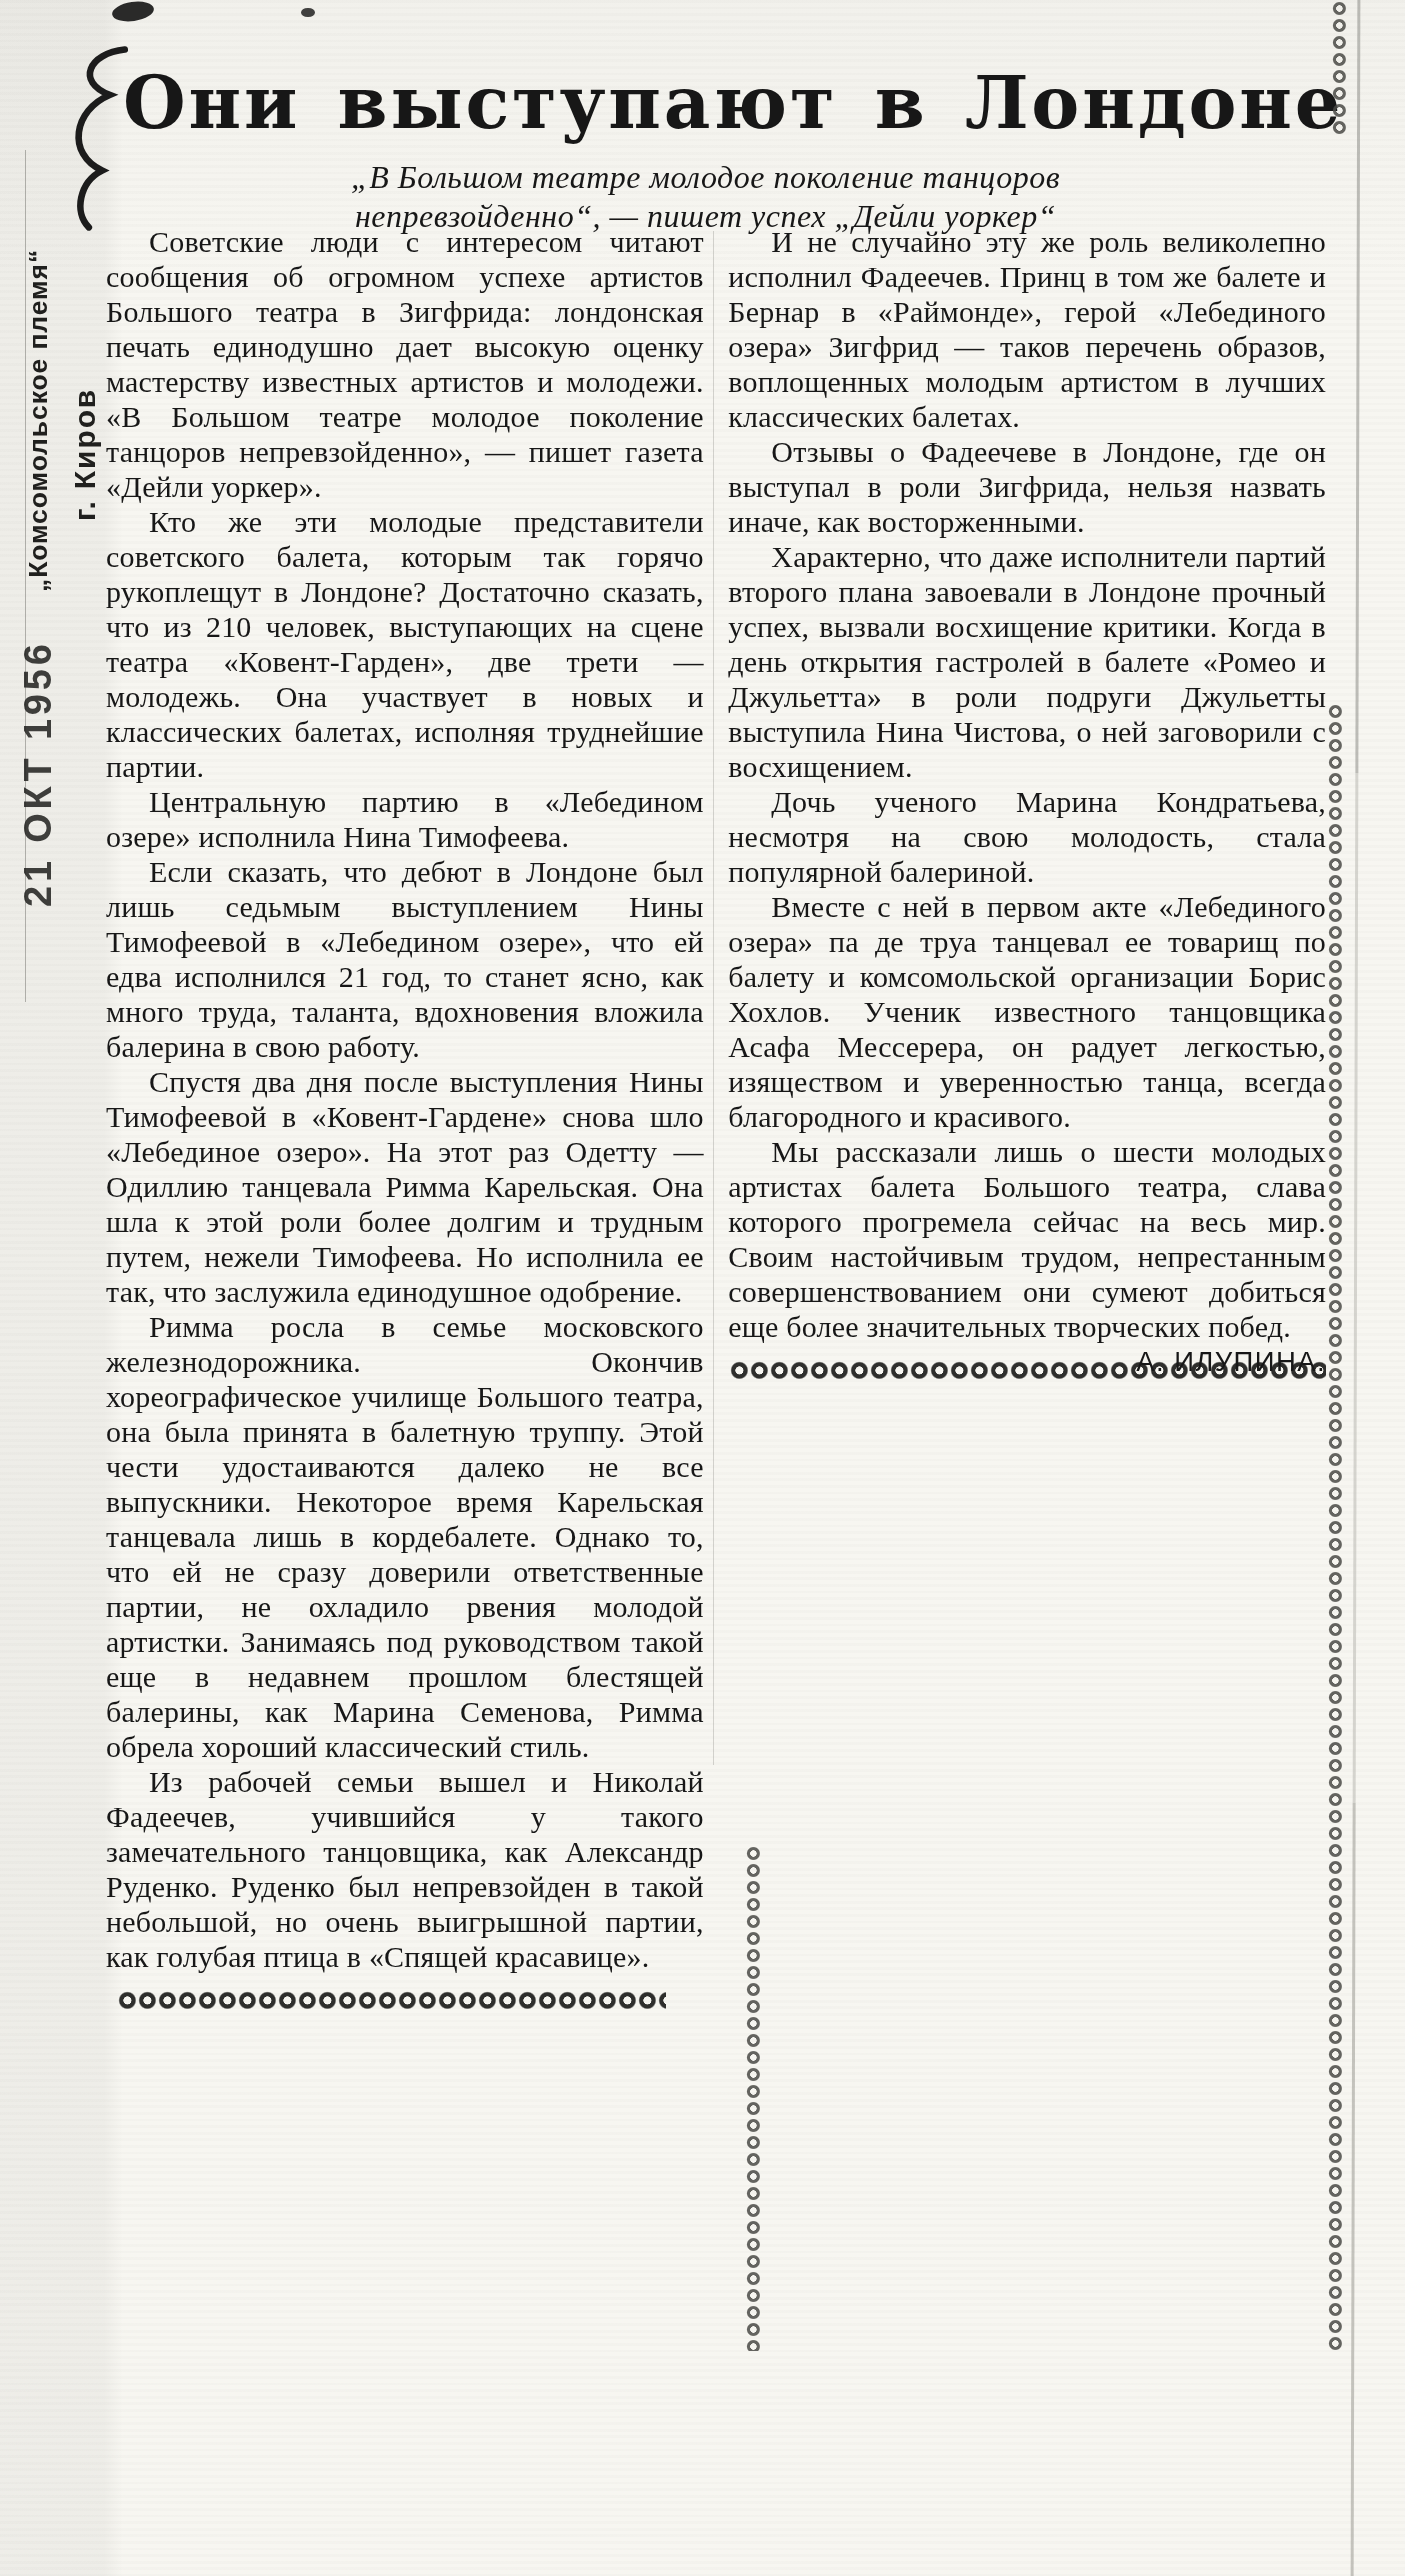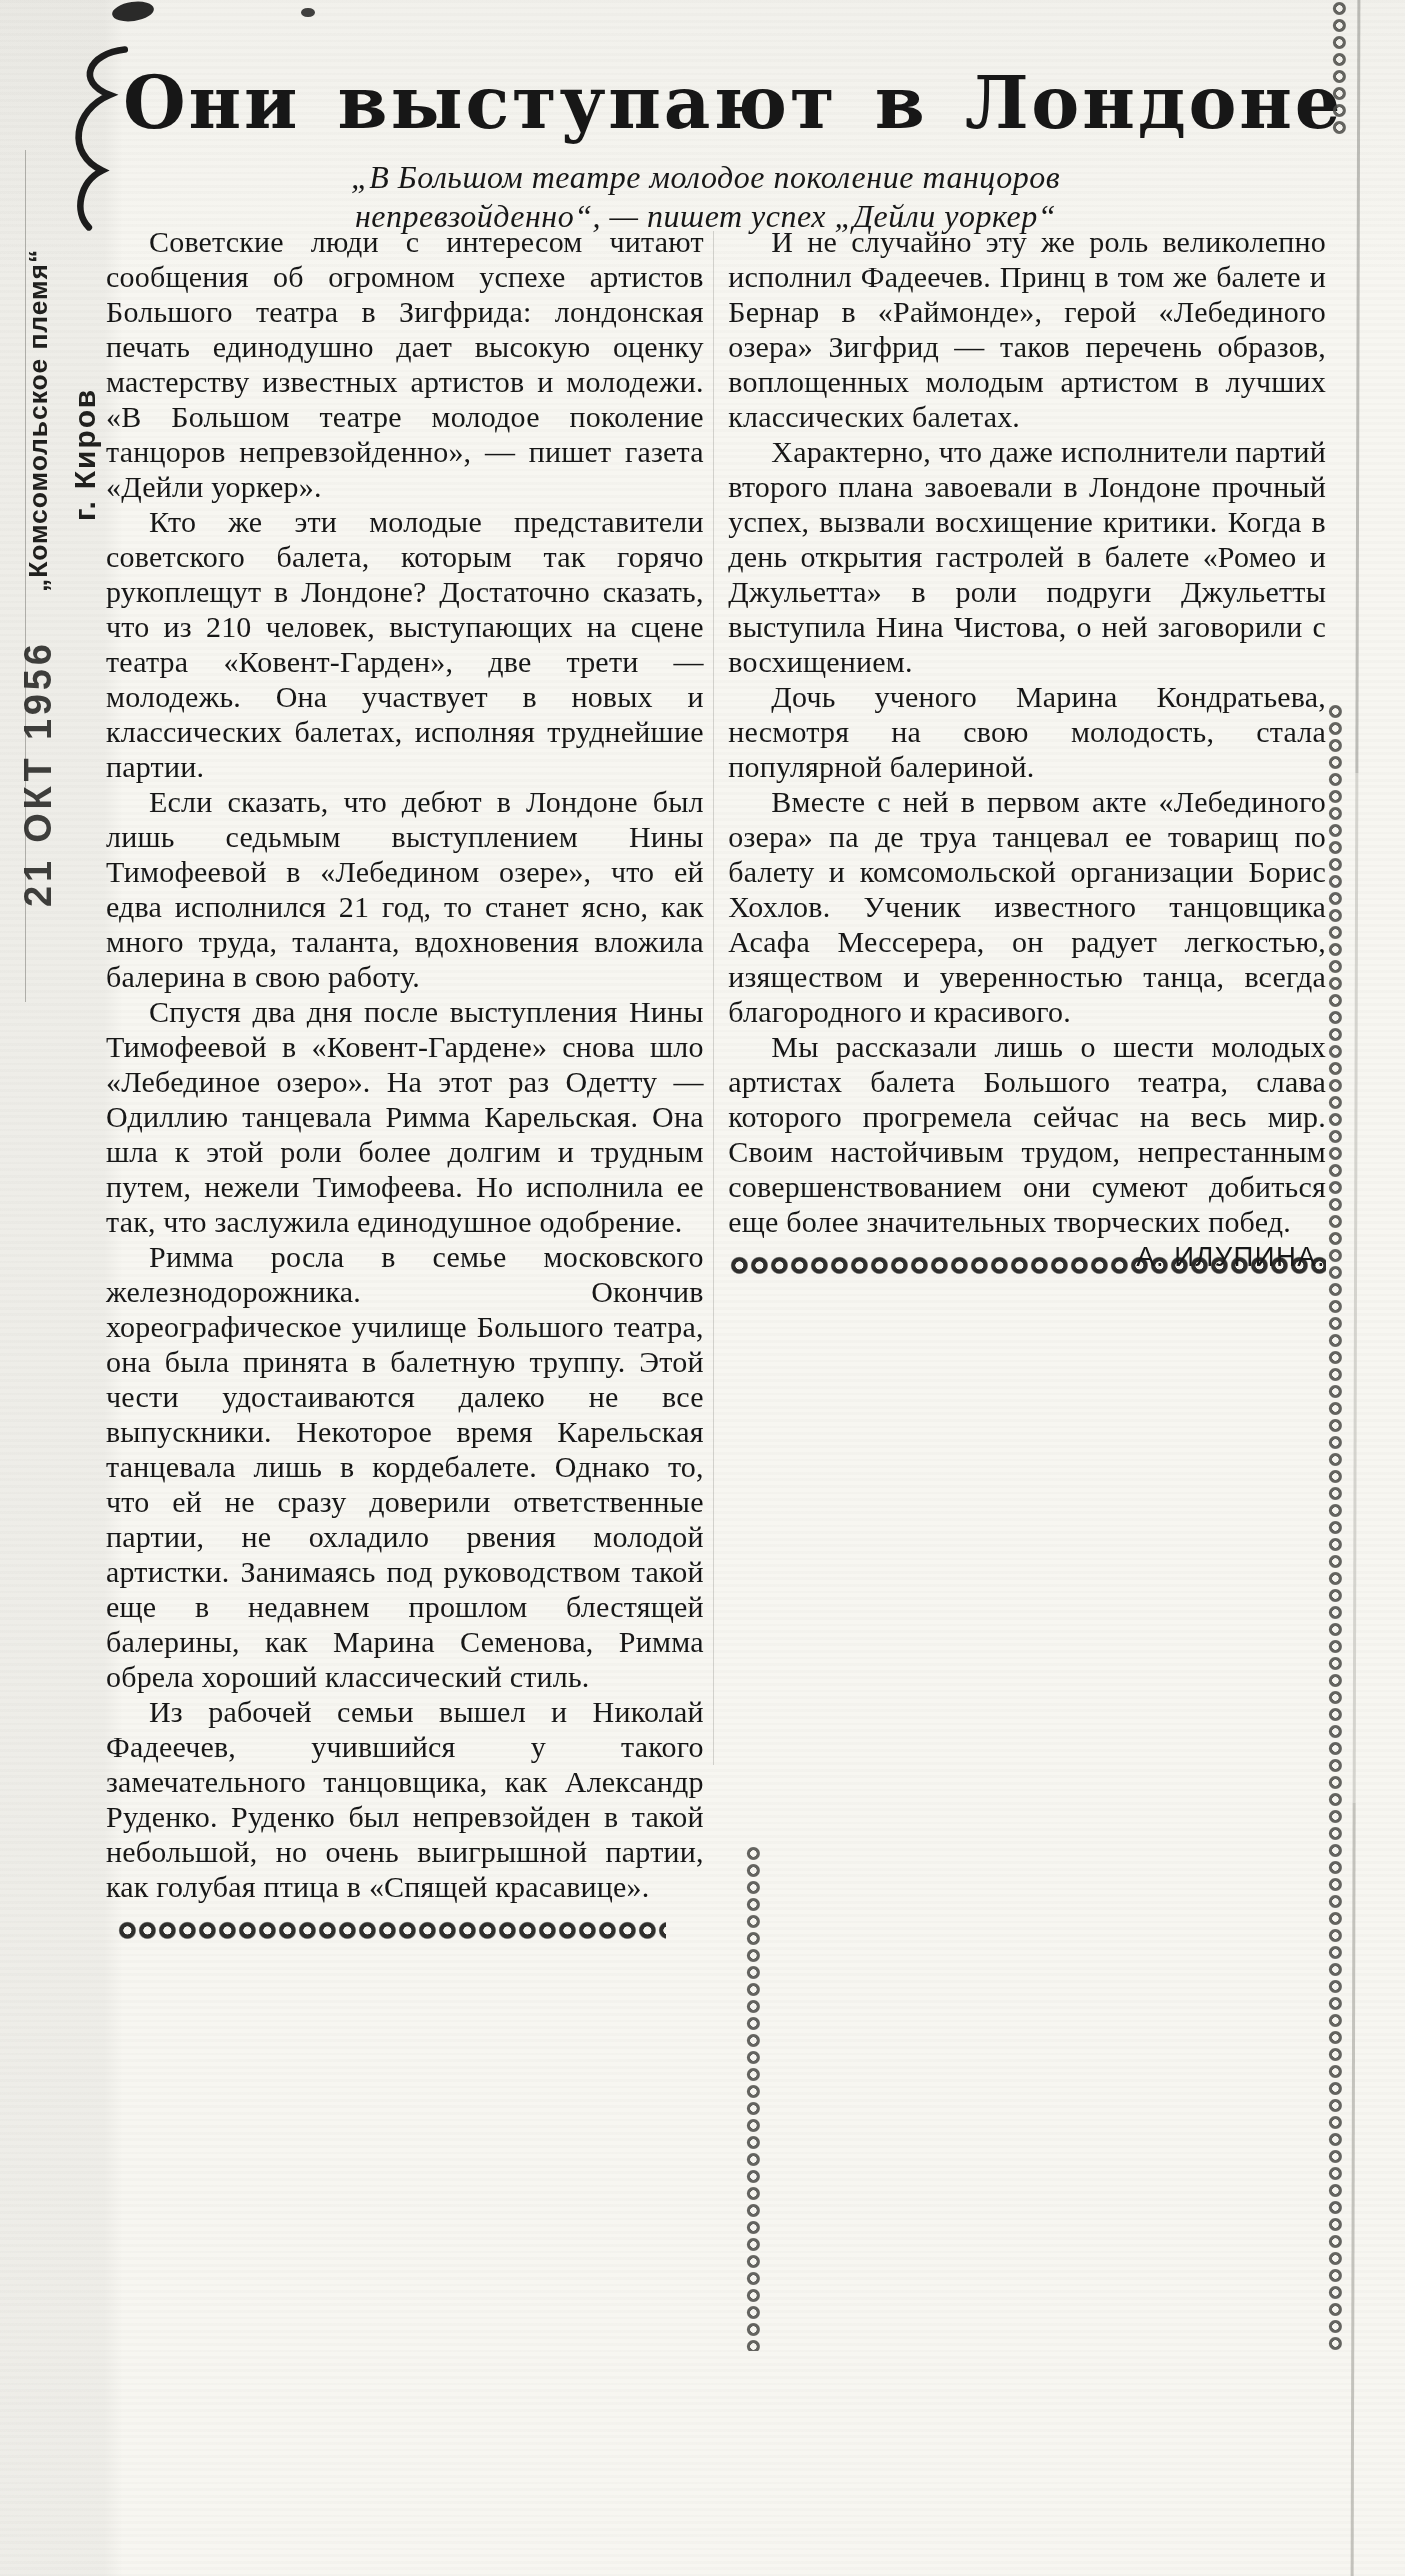--- a/index.html
+++ b/index.html
@@ -136,29 +136,31 @@
     <div>„В Большом театре молодое поколение танцоров</div>
     <div>непревзойденно“, — пишет успех „Дейли уоркер“</div>
   </div>
 
   <div class="col-divider"></div>
 
   <div class="columns">
     <div class="col">
       <p class="para">Советские люди с интересом читают сообщения об огромном успехе артистов Большого театра в Зигфрида: лондонская печать единодушно дает высокую оценку мастерству известных артистов и молодежи. «В Большом театре молодое поколение танцоров непревзойденно», — пишет газета «Дейли уоркер».</p>
       <p class="para">Кто же эти молодые представители советского балета, которым так горячо рукоплещут в Лондоне? Достаточно сказать, что из 210 человек, выступающих на сцене театра «Ковент-Гарден», две трети — молодежь. Она участвует в новых и классических балетах, исполняя труднейшие партии.</p>
+      <p class="para">Центральную партию в «Лебедином озере» исполнила Нина Тимофеева.</p>
       <p class="para">Если сказать, что дебют в Лондоне был лишь седьмым выступлением Нины Тимофеевой в «Лебедином озере», что ей едва исполнился 21 год, то станет ясно, как много труда, таланта, вдохновения вложила балерина в свою работу.</p>
       <p class="para">Спустя два дня после выступления Нины Тимофеевой в «Ковент-Гардене» снова шло «Лебединое озеро». На этот раз Одетту — Одиллию танцевала Римма Карельская. Она шла к этой роли более долгим и трудным путем, нежели Тимофеева. Но исполнила ее так, что заслужила единодушное одобрение.</p>
       <p class="para">Римма росла в семье московского железнодорожника. Окончив хореографическое училище Большого театра, она была принята в балетную труппу. Этой чести удостаиваются далеко не все выпускники. Некоторое время Карельская танцевала лишь в кордебалете. Однако то, что ей не сразу доверили ответственные партии, не охладило рвения молодой артистки. Занимаясь под руководством такой еще в недавнем прошлом блестящей балерины, как Марина Семенова, Римма обрела хороший классический стиль.</p>
       <p class="para">Из рабочей семьи вышел и Николай Фадеечев, учившийся у такого замечательного танцовщика, как Александр Руденко. Руденко был непревзойден в такой небольшой, но очень выигрышной партии, как голубая птица в «Спящей красавице».</p>
       <div class="chain-h narrow"></div>
     </div>
 
     <div class="col">
       <p class="para">И не случайно эту же роль великолепно исполнил Фадеечев. Принц в том же балете и Бернар в «Раймонде», герой «Лебединого озера» Зигфрид — таков перечень образов, воплощенных молодым артистом в лучших классических балетах.</p>
+      <p class="para">Отзывы о Фадеечеве в Лондоне, где он выступал в роли Зигфрида, нельзя назвать иначе, как восторженными.</p>
       <p class="para">Характерно, что даже исполнители партий второго плана завоевали в Лондоне прочный успех, вызвали восхищение критики. Когда в день открытия гастролей в балете «Ромео и Джульетта» в роли подруги Джульетты выступила Нина Чистова, о ней заговорили с восхищением.</p>
       <p class="para">Дочь ученого Марина Кондратьева, несмотря на свою молодость, стала популярной балериной.</p>
       <p class="para">Вместе с ней в первом акте «Лебединого озера» па де труа танцевал ее товарищ по балету и комсомольской организации Борис Хохлов. Ученик известного танцовщика Асафа Мессерера, он радует легкостью, изяществом и уверенностью танца, всегда благородного и красивого.</p>
       <p class="para"><span>Мы рассказали лишь о шести молодых артистах балета Большого театра, слава которого прогремела сейчас на весь мир. Своим настойчивым трудом, непрестанным совершенствованием они сумеют добиться еще более значительных творческих побед.</span><span class="sig">А. ИЛУПИНА.</span></p>
       <div class="chain-h"></div>
     </div>
   </div>
 
   <div class="chain-v corner"></div>
   <div class="chain-v edge"></div>

